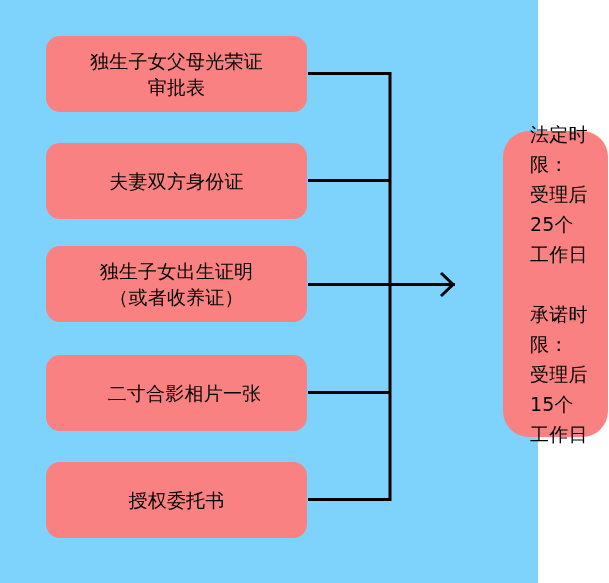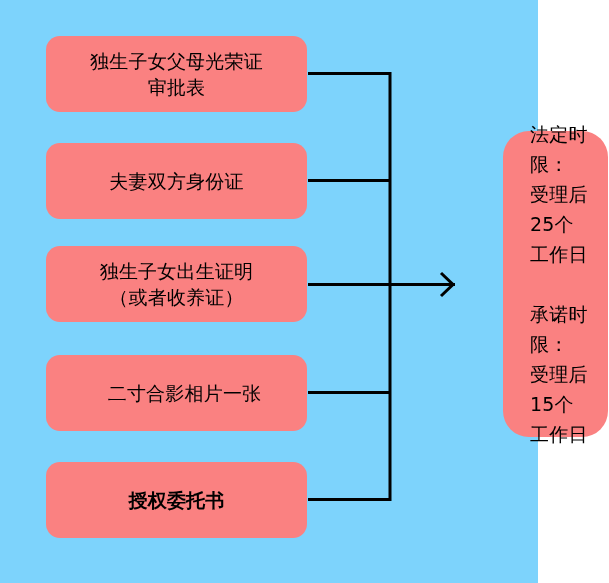--- a/index.html
+++ b/index.html
@@ -40,21 +40,21 @@
   .node.left-node {
     left: 46px;
     width: 261px;
     height: 76px;
   }
 
   #node-1 { top: 36px; }
   #node-2 { top: 143px; }
   #node-3 { top: 246px; }
   #node-4 { top: 355px; padding-left: 16px; }
-  #node-5 { top: 462px; font-weight: bold; }
+  #node-5 { top: 462px; }
 
   #node-duration {
     left: 477px;
     top: 131px;
     width: 105px;
     height: 306px;
     border-radius: 26px;
     align-items: center;
     justify-content: flex-start;
     text-align: left;

